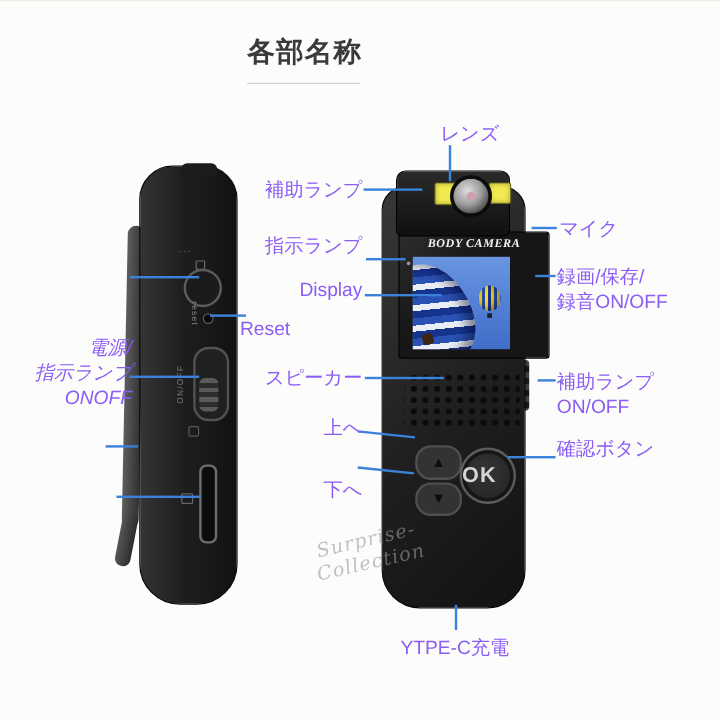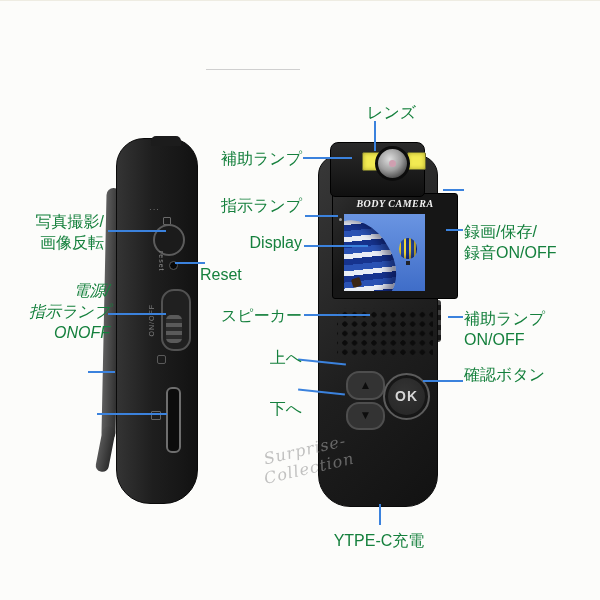--- a/index.html
+++ b/index.html
@@ -3,21 +3,21 @@
 <meta charset="utf-8">
 <style>
   html,body{margin:0;padding:0;}
   body{width:600px;height:600px;position:relative;background:#fcfcfa;
        font-family:"Liberation Sans",sans-serif;overflow:hidden;}
   .stage{position:absolute;inset:0;}
   .top-edge{position:absolute;left:0;top:0;width:600px;height:1px;background:#eeece2;}
   .title{position:absolute;left:173px;top:28px;width:162px;text-align:center;
          font-size:23px;font-weight:700;color:#3a3a3a;letter-spacing:1px;}
   .title-underline{position:absolute;left:206px;top:69px;width:94px;height:1px;background:#cfcfcf;}
-  .lbl{position:absolute;color:#15803d;font-size:16px;line-height:21px;white-space:pre-line;}
+  .lbl{position:absolute;color:#8b5cf6;font-size:16px;line-height:21px;white-space:pre-line;}
   .lbl.lat{font-size:16px;}
   .r{text-align:right;} .c{text-align:center;}
   .line{position:absolute;height:2px;background:#3b82dd;}
   .vline{position:absolute;width:2px;background:#3b82dd;}
   
   .side-dev{position:absolute;left:113px;top:134px;width:90px;height:372px;}
   .clip-strip{position:absolute;left:-9px;top:54px;width:14px;height:252px;border-radius:7px;
         background:linear-gradient(90deg,#5e5e5e,#303030);transform:rotate(1.2deg);}
   .clip-flare{position:absolute;left:-14px;top:292px;width:13px;height:46px;border-radius:6px;
         background:linear-gradient(90deg,#565656,#2c2c2c);transform:rotate(11deg);}
@@ -79,32 +79,33 @@
   .basket-small{position:absolute;left:62px;top:47px;width:4px;height:4px;background:#20222a;}
   .speaker{position:absolute;left:18px;top:152px;width:96px;height:48px;
         background-image:radial-gradient(#0b0b0b 2.4px,transparent 2.9px);
         background-size:9.7px 9.4px;background-position:3px 2px;}
   .pill-btn{position:absolute;left:27px;width:35px;border-radius:13px;background:#333;
         border:2px solid #4e4e4e;color:#0d0d0d;text-align:center;font-size:12px;}
   .pill-up{top:215px;height:25px;line-height:24px;}
   .pill-down{top:246px;height:24px;line-height:22px;}
   .ok-btn{position:absolute;left:64px;top:217px;width:43px;height:43px;border-radius:50%;
         border:2px solid #5c5c5c;background:radial-gradient(circle at 45% 40%,#343434,#222);
-        box-shadow:inset 0 0 0 3px #161616;color:#d6d6d6;font-size:14px;font-weight:700;
-        text-align:center;line-height:43px;letter-spacing:1px;}
+        box-shadow:inset 0 0 0 3px #161616;color:#d6d6d6;font-size:18px;font-weight:700;
+        line-height:43px;letter-spacing:1px;}
   .mic-hole{position:absolute;left:117px;top:44px;width:5px;height:10px;border-radius:2px;background:#111;}
   .watermark{position:absolute;left:222px;top:440px;width:170px;text-align:center;
         transform:rotate(-13deg);font-family:"DejaVu Serif",serif;font-style:italic;
         font-size:16px;letter-spacing:1px;color:#9a9a9a;opacity:.6;z-index:6;}
 </style>
 </head>
 <body>
 
 <div class="stage">
   <div class="top-edge"></div>
+  <div class="title">各部名称</div>
   <div class="title-underline"></div>
 
   <div class="side-dev">
     <div class="clip-strip"></div>
     <div class="clip-flare"></div>
     <div class="side-body">
       <div class="side-bump"></div>
       <div class="eng-dots">···</div>
       <div class="eng-sq"></div>
       <div class="photo-btn"></div>
@@ -160,33 +161,32 @@
   <div class="line" style="left:175px;top:262px;width:30px;"></div>
   <div class="line" style="left:304px;top:314px;width:66px;"></div>
   <div class="line" style="left:298px;top:361px;width:48px;transform:rotate(6deg);"></div>
   <div class="line" style="left:298px;top:391px;width:47px;transform:rotate(6deg);"></div>
   <div class="line" style="left:443px;top:189px;width:21px;"></div>
   <div class="line" style="left:446px;top:229px;width:17px;"></div>
   <div class="line" style="left:448px;top:316px;width:15px;"></div>
   <div class="line" style="left:423px;top:380px;width:40px;"></div>
   <div class="vline" style="left:379px;top:504px;height:21px;"></div>
 
-  <div class="lbl r" style="left:18px;top:211px;width:86px;">写真撮影/
-画像反転</div>
   <div class="lbl r" style="left:14px;top:280px;width:96px;font-style:italic;">電源/
 指示ランプ
 ONOFF</div>
   <div class="lbl r" style="left:200px;top:148px;width:102px;">補助ランプ</div>
   <div class="lbl r" style="left:200px;top:195px;width:102px;">指示ランプ</div>
   <div class="lbl lat r" style="left:200px;top:232px;width:102px;">Display</div>
   <div class="lbl lat" style="left:200px;top:264px;width:60px;">Reset</div>
   <div class="lbl r" style="left:198px;top:305px;width:104px;">スピーカー</div>
   <div class="lbl r" style="left:230px;top:347px;width:72px;">上へ</div>
   <div class="lbl r" style="left:230px;top:386px;width:72px;margin-top:12px;">下へ</div>
   <div class="lbl" style="left:367px;top:102px;width:60px;">レンズ</div>
+  <div class="lbl" style="left:466px;top:181px;width:70px;">マイク</div>
   <div class="lbl" style="left:464px;top:221px;width:112px;">録画/保存/
 録音ON/OFF</div>
   <div class="lbl" style="left:464px;top:308px;width:110px;">補助ランプ
 ON/OFF</div>
   <div class="lbl lat c" style="left:318px;top:530px;width:122px;">YTPE-C充電</div>
   <div class="lbl" style="left:464px;top:364px;width:100px;">確認ボタン</div>
 
   <div class="watermark">Surprise-Collection</div>
 </div>
 

